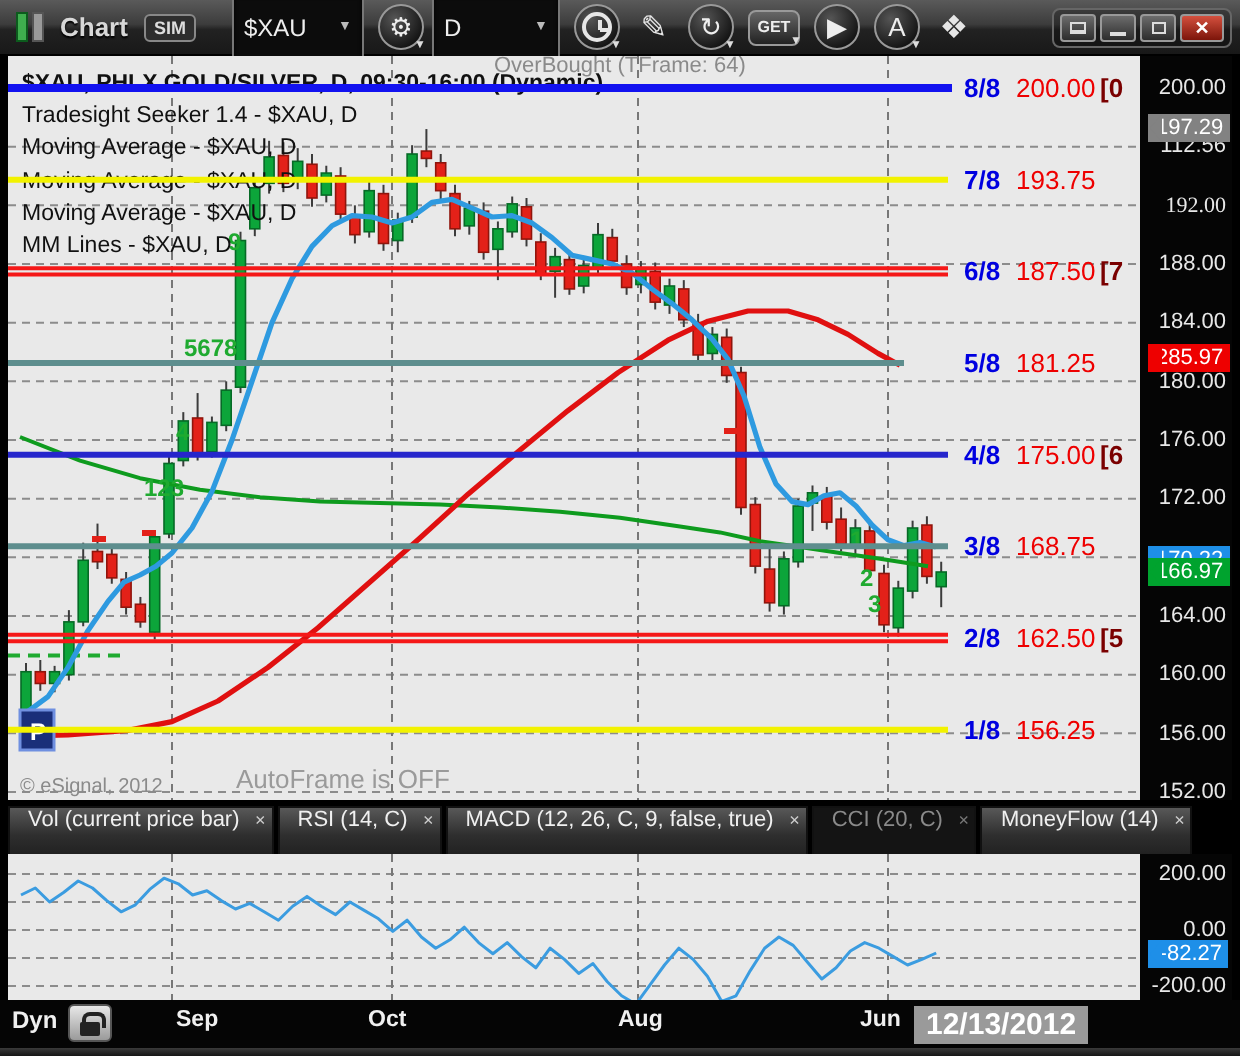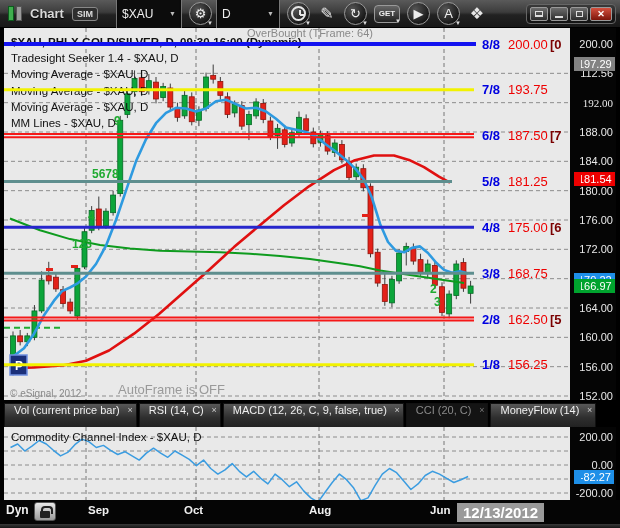--- a/index.html
+++ b/index.html
@@ -380,21 +380,21 @@
       <span class="tick" style="top: 127.333px;">184.00</span>
       <span class="tick" style="top: 156.667px;">180.00</span>
       <span class="tick" style="top: 186px;">176.00</span>
       <span class="tick" style="top: 215.333px;">172.00</span>
       <span class="tick" style="top: 244.667px;">168.00</span>
       <span class="tick" style="top: 274px;">164.00</span>
       <span class="tick" style="top: 303.333px;">160.00</span>
       <span class="tick" style="top: 332.667px;">156.00</span>
       <span class="tick" style="top: 362px;">152.00</span>
       <span class="badge" style="top: 28.8733px; --bc: #828282;">197.29</span>
-      <span class="badge" style="top: 144.373px; --bc: #ee0000;">181.54</span>
+      <span class="badge" style="top: 144.373px; --bc: #ee0000;">285.97</span>
       <span class="badge" style="top: 245px; --bc: #1e8fe8;">170.22</span>
       <span class="badge" style="top: 251.22px; --bc: #00a32e;">166.97</span>
     </div>
 
   <div class="tabbar" id="tabbar">
       <div class="tab">
         <span>Vol (current price bar)</span>
         <span class="x">×</span>
       </div>
       <div class="tab">
@@ -421,21 +421,20 @@
         <line x1="0" y1="24" x2="566" y2="24" stroke="#8c8c8c" stroke-width="1" stroke-dasharray="4 3"></line>
         <line x1="0" y1="38" x2="566" y2="38" stroke="#8c8c8c" stroke-width="1" stroke-dasharray="4 3"></line>
         <line x1="0" y1="52" x2="566" y2="52" stroke="#8c8c8c" stroke-width="1" stroke-dasharray="4 3"></line>
         <line x1="0" y1="66" x2="566" y2="66" stroke="#8c8c8c" stroke-width="1" stroke-dasharray="4 3"></line>
         <line x1="82" y1="0" x2="82" y2="73" stroke="#777" stroke-width="1" stroke-dasharray="4 3"></line>
         <line x1="192" y1="0" x2="192" y2="73" stroke="#777" stroke-width="1" stroke-dasharray="4 3"></line>
         <line x1="315" y1="0" x2="315" y2="73" stroke="#777" stroke-width="1" stroke-dasharray="4 3"></line>
         <line x1="440" y1="0" x2="440" y2="73" stroke="#777" stroke-width="1" stroke-dasharray="4 3"></line>
         <polyline points="6.5,20.5 13.65,17.0 20.8,24.0 27.950000000000003,19.1 35.1,13.5 42.25,17.0 49.400000000000006,23.3 56.550000000000004,28.9 63.7,25.4 70.85000000000001,17.7 78,12.1 85.15,14.9 92.30000000000001,20.5 99.45,18.4 106.60000000000001,23.3 113.75,27.5 120.9,24.7 128.05,28.9 135.20000000000002,33.1 142.35,26.1 149.5,21.2 156.65,26.1 163.8,30.3 170.95000000000002,24.0 178.10000000000002,28.2 185.25,32.4 192.4,38.7 199.55,33.1 206.70000000000002,41.5 213.85000000000002,47.1 221,42.9 228.15,36.6 235.3,44.3 242.45000000000002,49.9 249.60000000000002,44.3 256.75,51.3 263.90000000000003,56.9 271.05,47.1 278.2,52.7 285.35,59.7 292.5,54.8 299.65000000000003,63.9 306.8,70.9 313.95,75.1 321.1,65.3 328.25,55.5 335.40000000000003,47.1 342.55,52.7 349.70000000000005,61.1 356.85,73.7 364,70.9 371.15000000000003,58.3 378.3,47.1 385.45000000000005,41.5 392.6,45.7 399.75,54.1 406.90000000000003,62.5 414.05,56.9 421.20000000000005,48.5 428.35,44.3 435.5,47.1 442.65000000000003,51.3 449.8,55.5 456.95000000000005,52.7 464.1,49.5" fill="none" stroke="#3b9ce0" stroke-width="1.5" stroke-linejoin="round"></polyline>
       </svg>
-    <div class="cci-title">Commodity Channel Index - $XAU, D</div>
   </div>
   <div class="cci-axis" id="cciAxis">
       <span class="tick" style="top: 4px;">200.00</span>
       <span class="tick" style="top: 32px;">0.00</span>
       <span class="tick" style="top: 60px;">-200.00</span>
       <span class="badge" style="top: 42.5178px; --bc: #1e8fe8;">-82.27</span>
     </div>
 
   <div class="bottom-bar" id="bottomBar">
     <span class="dyn">Dyn</span>

